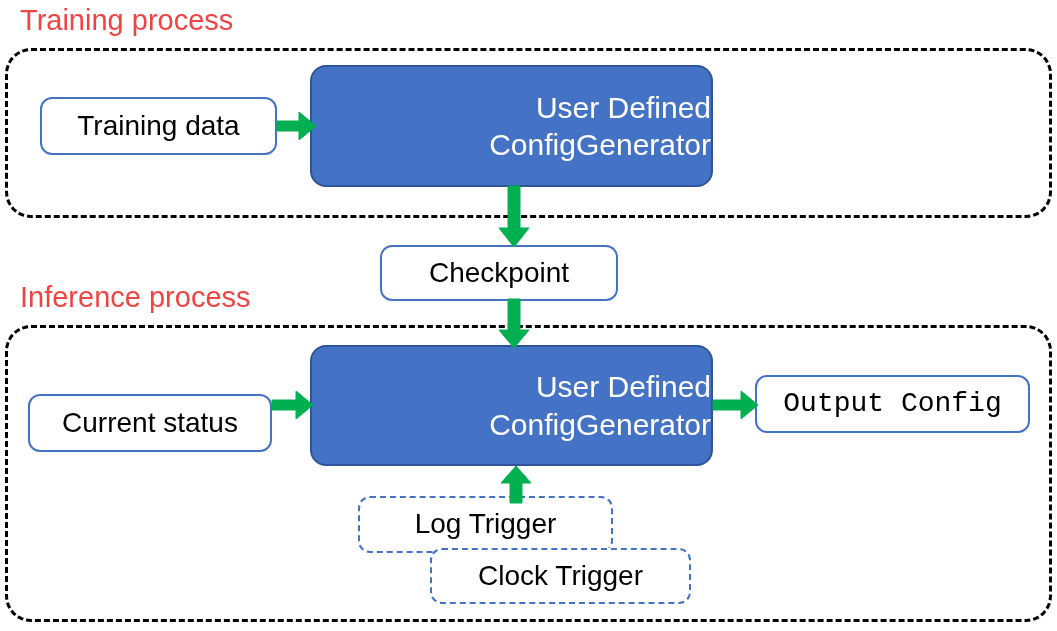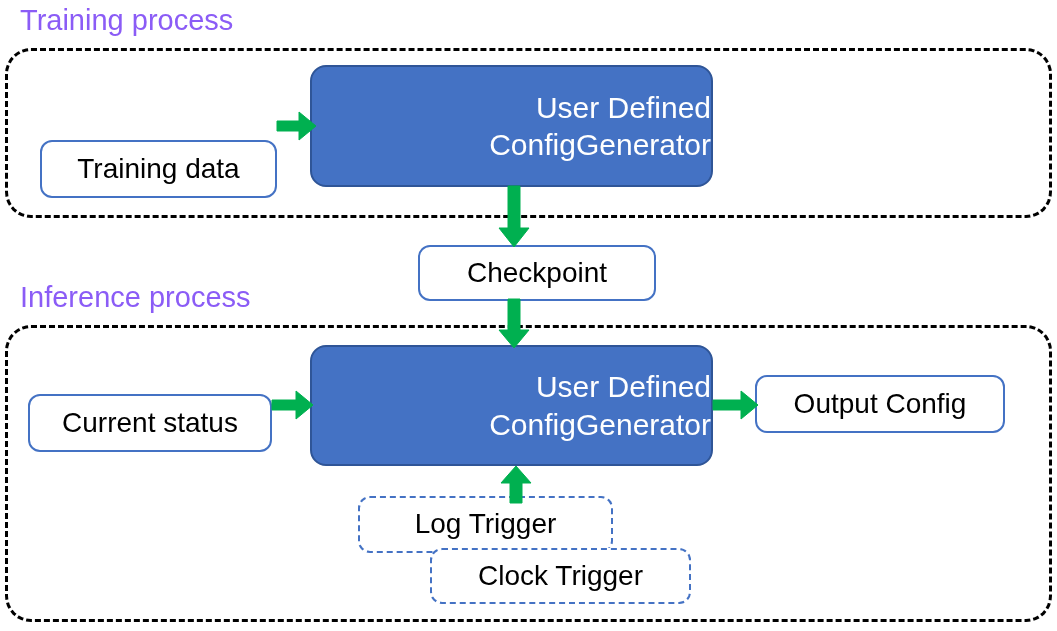--- a/index.html
+++ b/index.html
@@ -27,21 +27,21 @@
     box-sizing: border-box;
     background: transparent;
   }
   #group-training { left: 5px;  top: 48px;  width: 1047px; height: 170px; }
   #group-inference{ left: 5px;  top: 325px; width: 1047px; height: 297px; }
 
   
   .group-caption {
     position: absolute;
     font-size: 29px;
-    color: #8b5cf6;
+    color: #ef4444;
     line-height: 1;
     white-space: nowrap;
   }
   #caption-training  { left: 20px; top: 6px;   }
   #caption-inference { left: 20px; top: 283px; }
 
   
   .node-plain {
     position: absolute;
     box-sizing: border-box;
@@ -49,24 +49,24 @@
     border: 2px solid #4472C4;
     border-radius: 12px;
     display: flex;
     align-items: center;
     justify-content: center;
     color: #000000;
     font-size: 28px;
     line-height: 1.1;
     white-space: nowrap;
   }
-  #node-training-data { left: 40px;  top: 97px;  width: 237px; height: 58px; margin-top: 43px; }
-  #node-checkpoint    { left: 418px; top: 245px; width: 238px; height: 56px; }
+  #node-training-data { left: 40px;  top: 97px;  width: 237px; height: 58px; }
+  #node-checkpoint    { left: 380px; top: 245px; width: 238px; height: 56px; }
   #node-current-status{ left: 28px;  top: 375px; width: 244px; height: 58px; margin-top: 19px; }
-  #node-output-config { left: 755px; top: 375px; width: 250px; height: 58px; }
+  #node-output-config { left: 755px; top: 375px; width: 275px; height: 58px; font-family: Liberation Mono, monospace; }
 
   
   .node-dashed {
     position: absolute;
     box-sizing: border-box;
     background: #ffffff;
     border: 2px dashed #4472C4;
     border-radius: 12px;
     display: flex;
     align-items: center;

